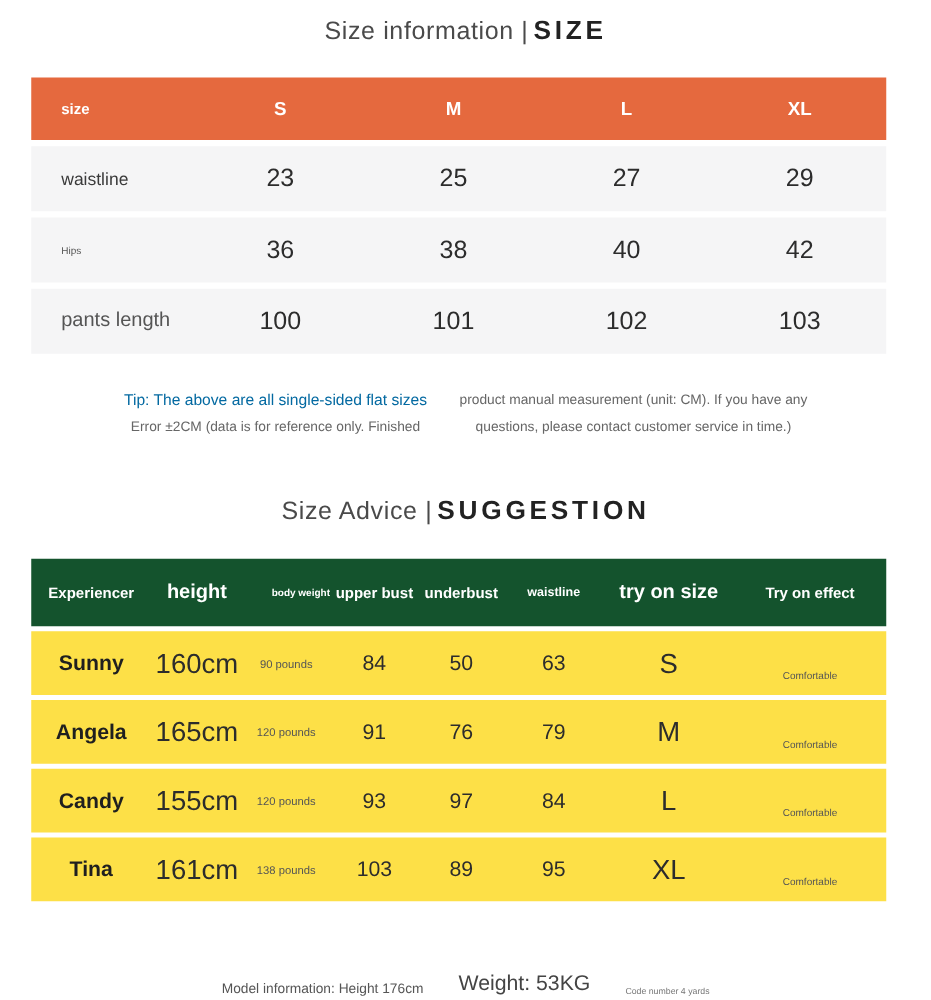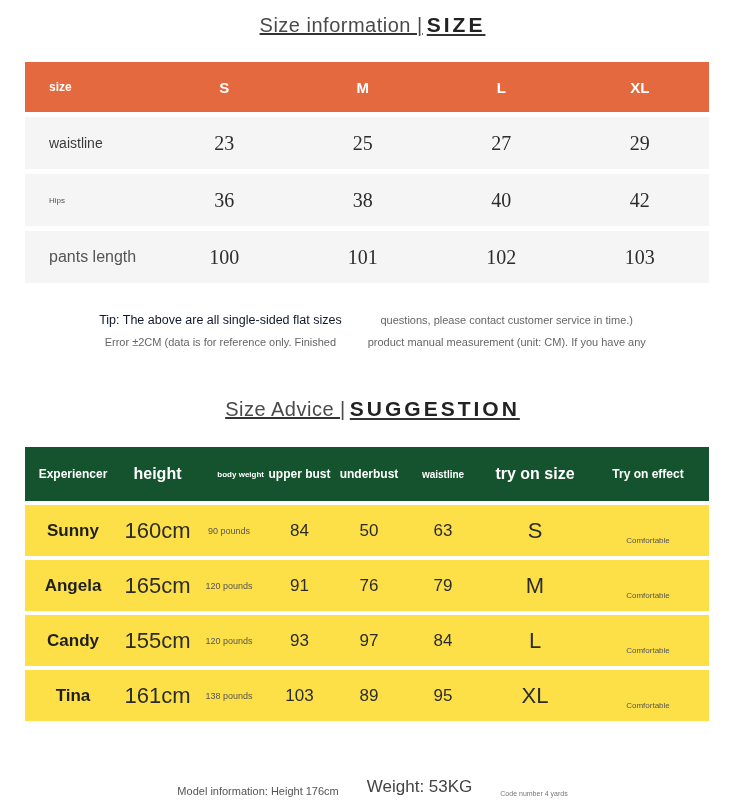--- a/index.html
+++ b/index.html
@@ -8,21 +8,21 @@
     width: 745px; height: 800px;
     font-family: "Liberation Sans", sans-serif;
     color: #333;
     overflow: hidden;
   }
   .canvas { position: relative; width: 745px; height: 800px; background: #fff; }
 
   
   .sec-title {
     display: flex; justify-content: center; align-items: baseline;
-    gap: 4px; text-align: center; text-decoration: underline;
+    gap: 4px; text-align: center;
   }
   .sec-title .t-left { font-size: 20px; color: #4a4a4a; letter-spacing: 0.5px; }
   .sec-title .t-right { font-size: 21px; font-weight: 700; color: #222; letter-spacing: 3px; }
   #title1 { padding-top: 13px; }
   #title2 { margin-top: 44px; }
 
   
   .tbl { width: 684px; margin: 0 auto 0 25px; }
 
   
@@ -30,29 +30,29 @@
   .t1-head {
     background: #e5693e; color: #fff; height: 50px; margin-top: 25px;
   }
   .t1-head .h-first { font-size: 12px; padding-left: 24px; text-align: left; font-weight: 700; }
   .t1-head .h-cell { text-align: center; font-weight: 700; font-size: 15px; }
   .t1-row { background: #f5f5f6; height: 52px; margin-top: 5px; }
   .t1-row .r-label { padding-left: 24px; color: #555; }
   .t1-row:nth-of-type(1) .r-label { font-size: 10px; }
   .t1-row:nth-of-type(2) .r-label { font-size: 14px; color: #3a3a3a; }
   .t1-row:nth-of-type(3) .r-label { font-size: 8px; }
-  .t1-row .r-val { text-align: center; font-size: 20px; color: #2c2c2c; font-family: Liberation Serif, serif; }
+  .t1-row .r-val { text-align: center; font-size: 20px; color: #2c2c2c; }
 
   
   .tip {
     display: flex; justify-content: center; gap: 26px;
     margin-top: 26px;
   }
   .tip .col { text-align: center; }
-  .tip .l1 { font-size: 12.5px; color: #0f172a; line-height: 22px; }
+  .tip .l1 { font-size: 12.5px; color: #0369a1; line-height: 22px; }
   .tip .l2 { font-size: 11px; color: #666; line-height: 22px; }
   .tip .r  { font-size: 11px; color: #666; line-height: 22px; }
 
   
   .t2-grid {
     display: grid;
     grid-template-columns: 96px 73px 70px 71px 68px 80px 104px 1fr;
     align-items: center;
   }
   .t2-head { background: #14532d; color: #fff; height: 54px; margin-top: 26px; }
@@ -122,22 +122,22 @@
       <div class="r-val">103</div>
     </div>
   </div>
 
   <div class="tip">
     <div class="col">
       <div class="l1">Tip: The above are all single-sided flat sizes</div>
       <div class="l2">Error ±2CM (data is for reference only. Finished</div>
     </div>
     <div class="col">
+      <div class="r">product manual measurement (unit: CM). If you have any</div>
       <div class="r">questions, please contact customer service in time.)</div>
-      <div class="r">product manual measurement (unit: CM). If you have any</div>
     </div>
   </div>
 
   <div class="sec-title" id="title2">
     <span class="t-left">Size Advice |</span>
     <span class="t-right">SUGGESTION</span>
   </div>
 
   <div class="tbl">
     <div class="t2-grid t2-head">

